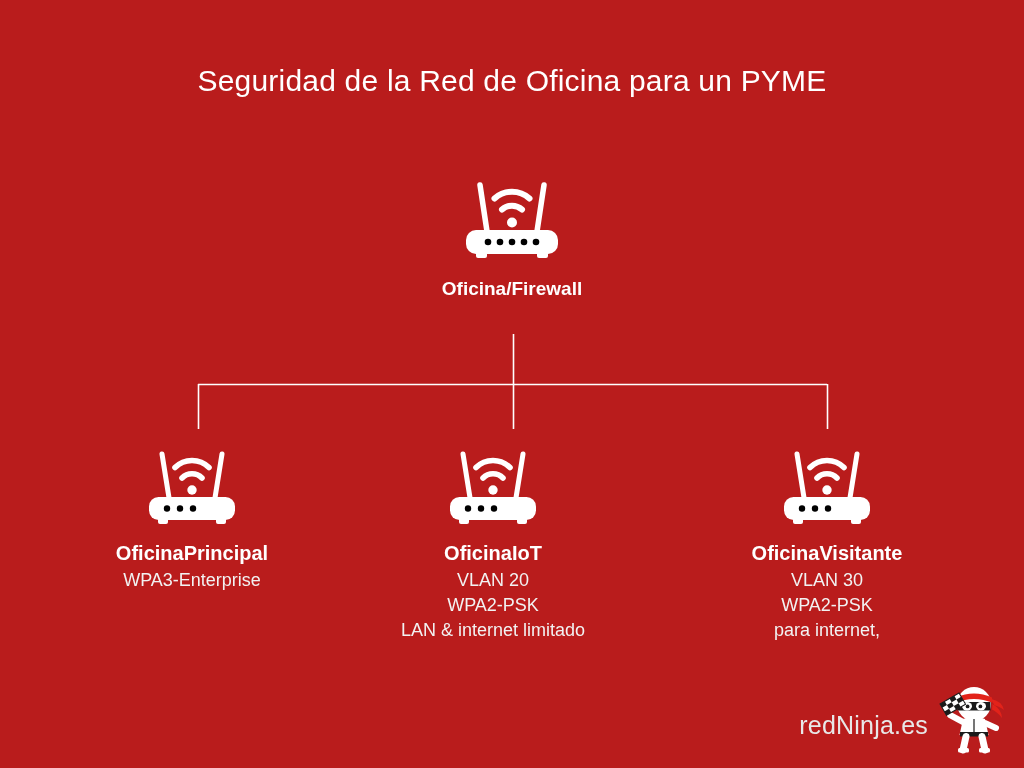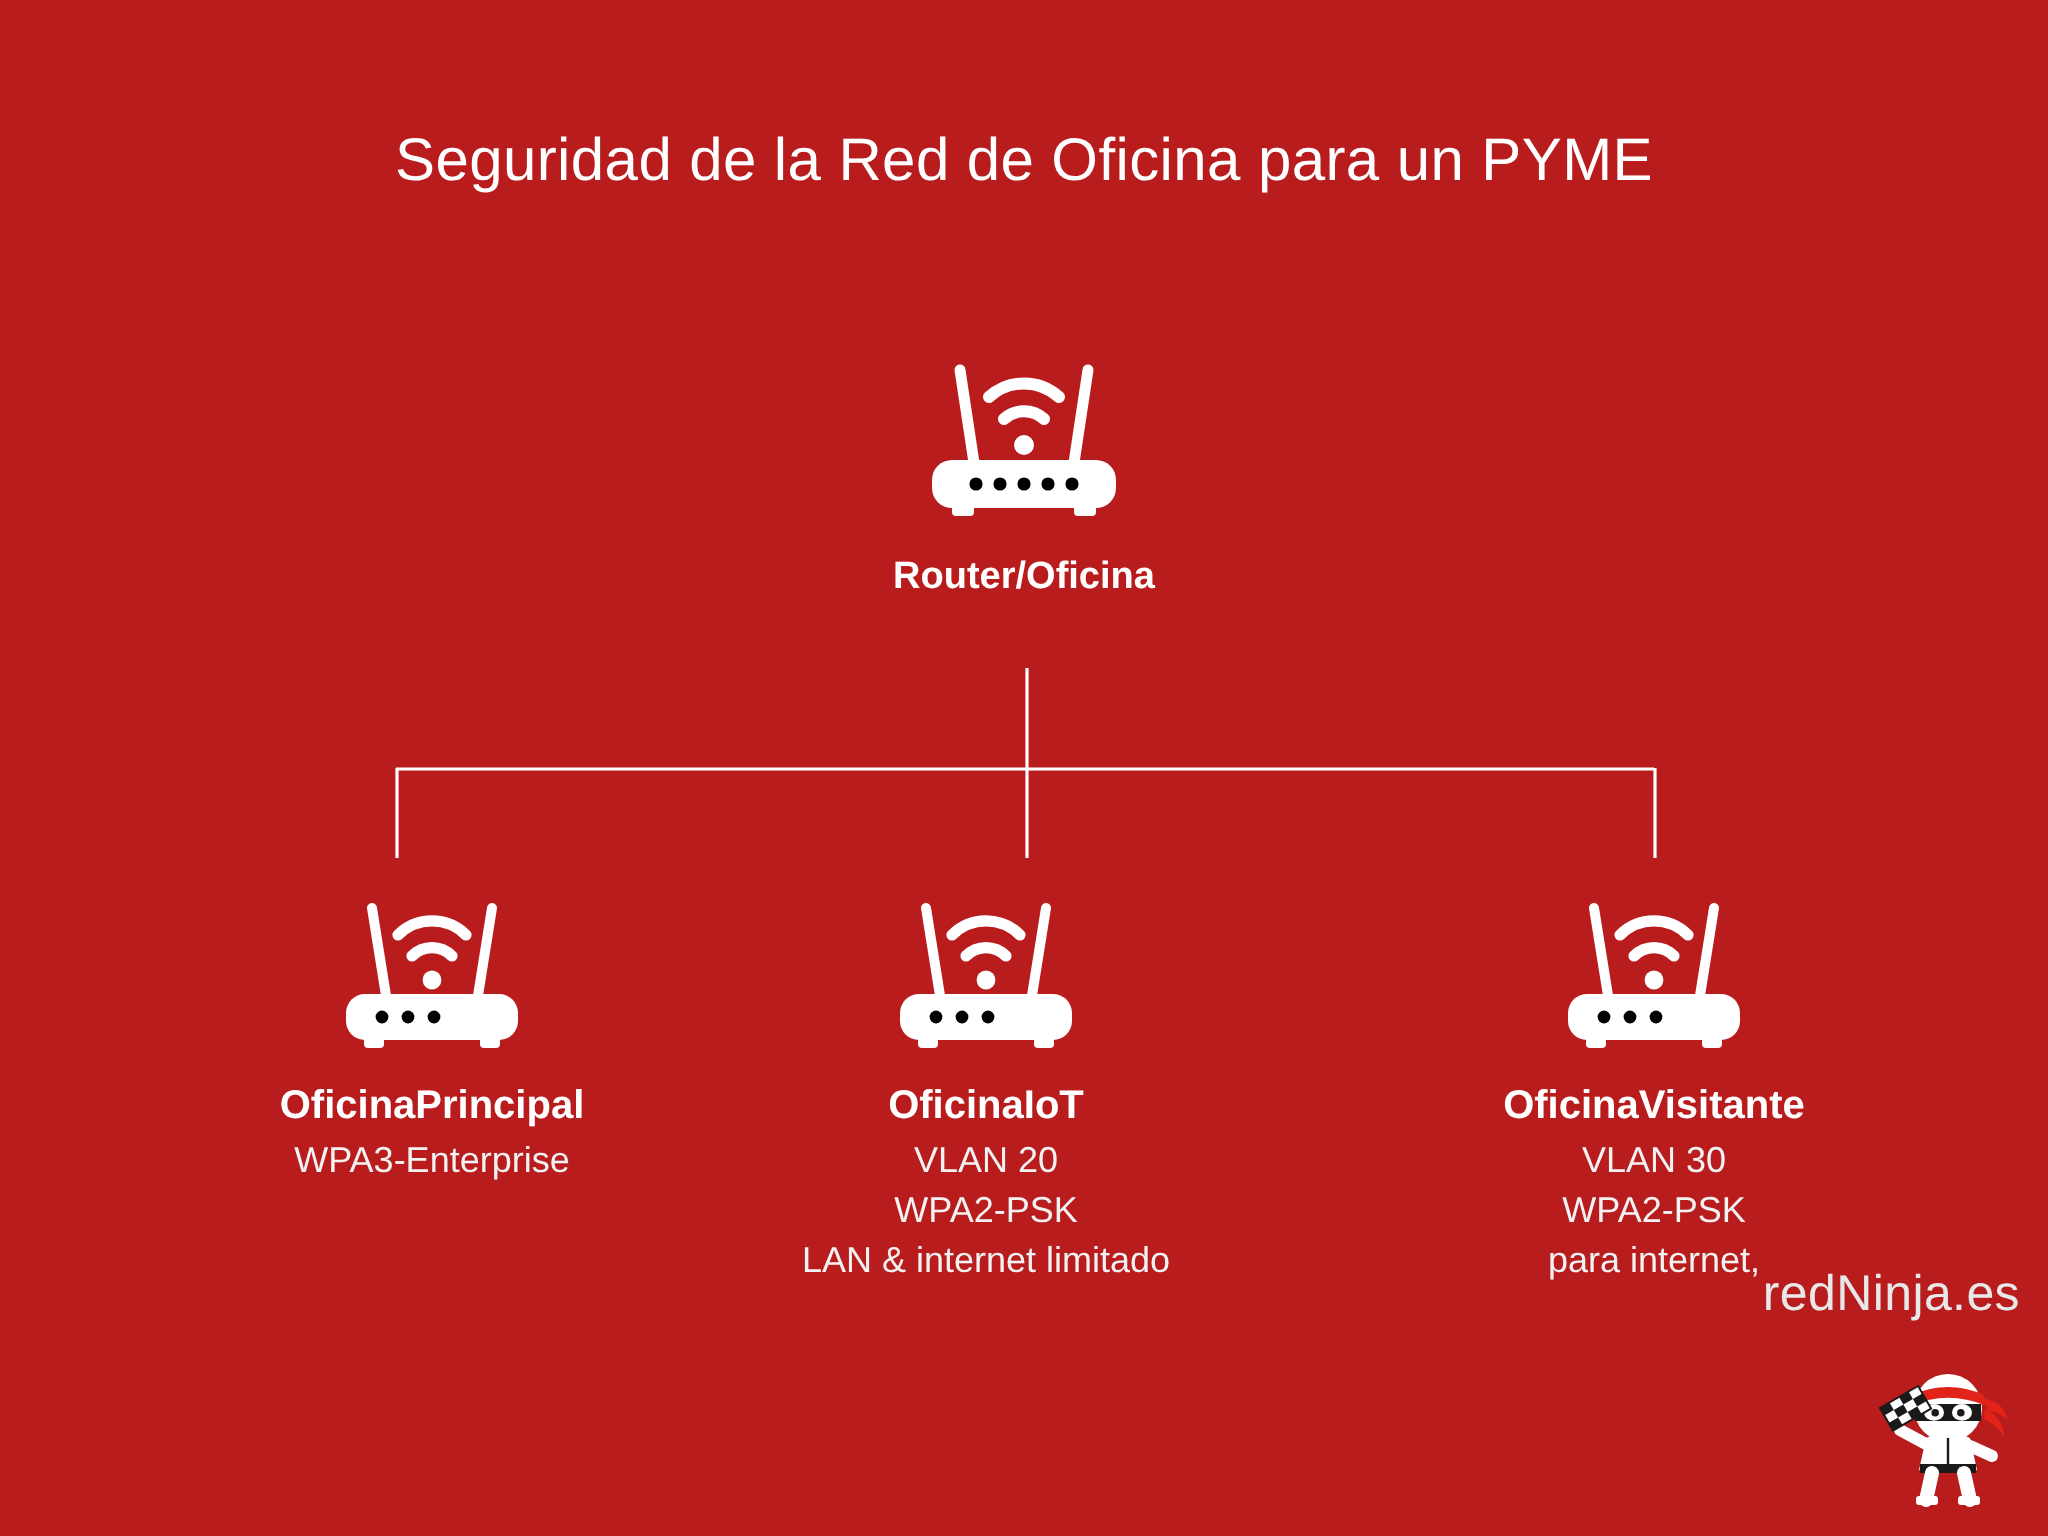--- a/index.html
+++ b/index.html
@@ -92,33 +92,32 @@
     font-size: 20px;
   }
   .node-child .node-detail {
     font-size: 18px;
     line-height: 25px;
   }
   .node-child .detail-list {
     margin-top: 3px;
   }
 
-  #node-child-0 { left: 56px; }
+  #node-child-0 { left: 32px; }
   #node-child-1 { left: 333px; }
   #node-child-2 { left: 667px; }
 
   
   .brand {
     position: absolute;
     right: 14px;
     bottom: 14px;
     display: flex;
     align-items: flex-end;
     gap: 6px;
-    flex-direction: column;
   }
 
   .brand-text {
     font-size: 25px;
     font-weight: 400;
     color: #e8e8e8;
     letter-spacing: 0.2px;
     margin-bottom: 14px;
   }
 
@@ -160,21 +159,21 @@
 
       <rect x="19" y="84" width="11" height="6" rx="2" ry="2" fill="#ffffff"></rect>
       <rect x="80" y="84" width="11" height="6" rx="2" ry="2" fill="#ffffff"></rect>
 
       <circle cx="31" cy="74" r="3.3" fill="#000000"></circle>
       <circle cx="43" cy="74" r="3.3" fill="#000000"></circle>
       <circle cx="55" cy="74" r="3.3" fill="#000000"></circle>
       <circle cx="67" cy="74" r="3.3" fill="#000000"></circle>
       <circle cx="79" cy="74" r="3.3" fill="#000000"></circle>
     </svg>
-    <div class="node-label">Router/Oficina</div>
+    <div class="node-label">Oficina/Firewall</div>
   </div>
 
   <div class="node node-child" id="node-child-0">
     <svg class="node-icon" width="104" height="86" viewBox="0 0 104 86">
       <path d="M30 64 L22 14" stroke="#ffffff" stroke-width="5" stroke-linecap="round" fill="none"></path>
       <path d="M74 64 L82 14" stroke="#ffffff" stroke-width="5" stroke-linecap="round" fill="none"></path>
       <path d="M35 27.5 A 24 24 0 0 1 69 27.5" stroke="#ffffff" stroke-width="5.6" fill="none" stroke-linecap="round"></path>
       <path d="M42 38 A 14 14 0 0 1 62 38" stroke="#ffffff" stroke-width="5.6" fill="none" stroke-linecap="round"></path>
       <circle cx="52" cy="50" r="4.7" fill="#ffffff"></circle>
       <rect x="9" y="57" width="86" height="23" rx="9.5" ry="9.5" fill="#ffffff"></rect>

